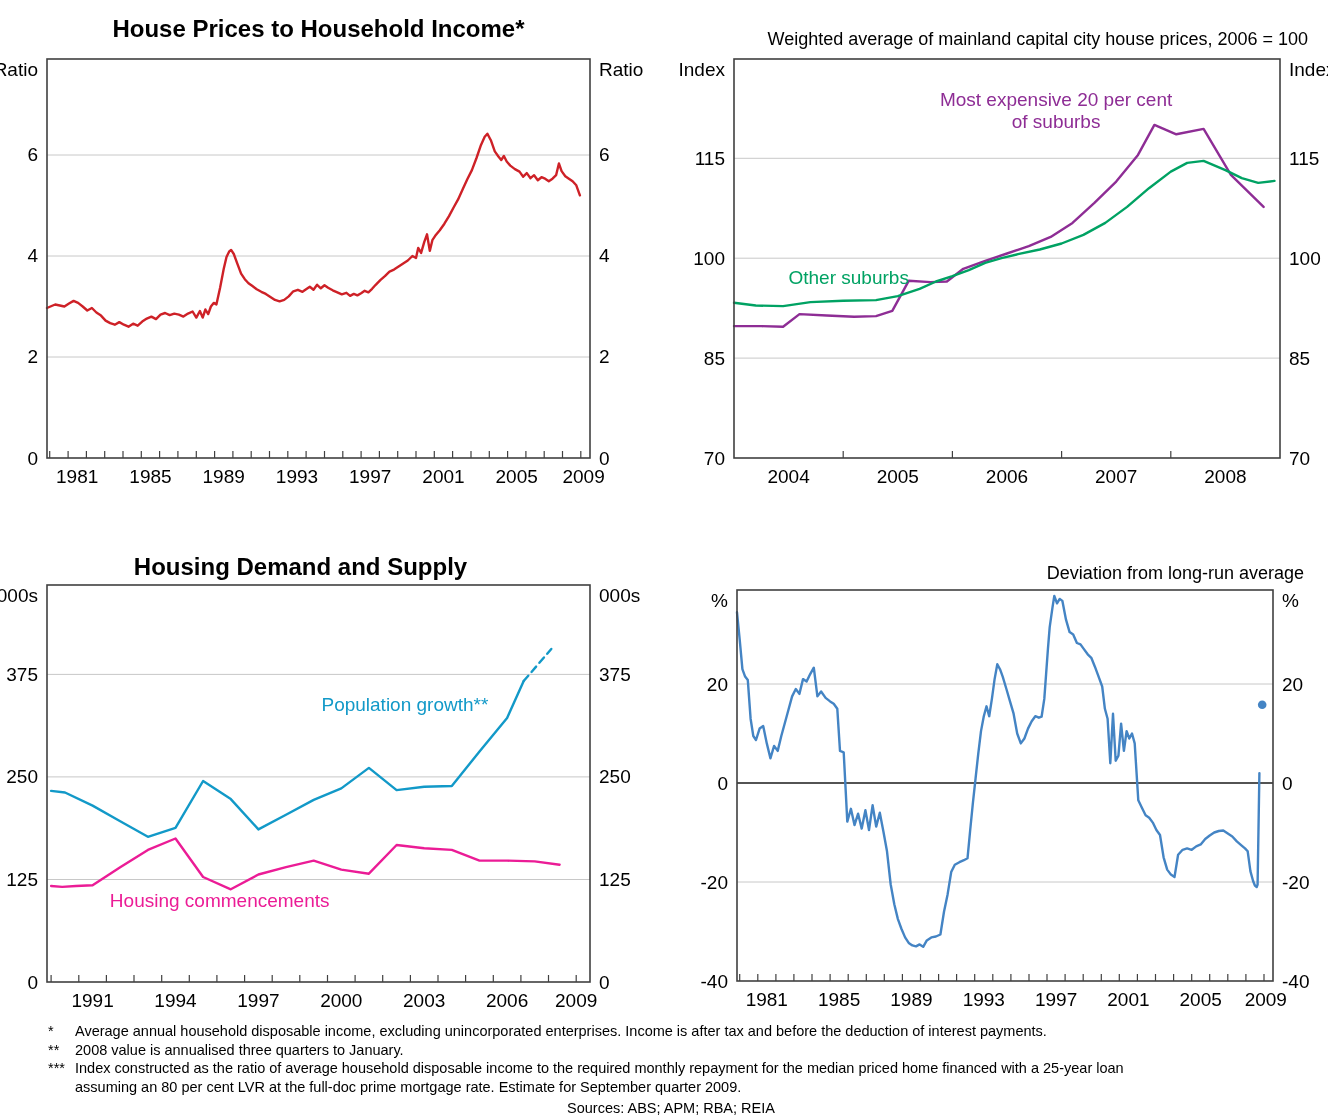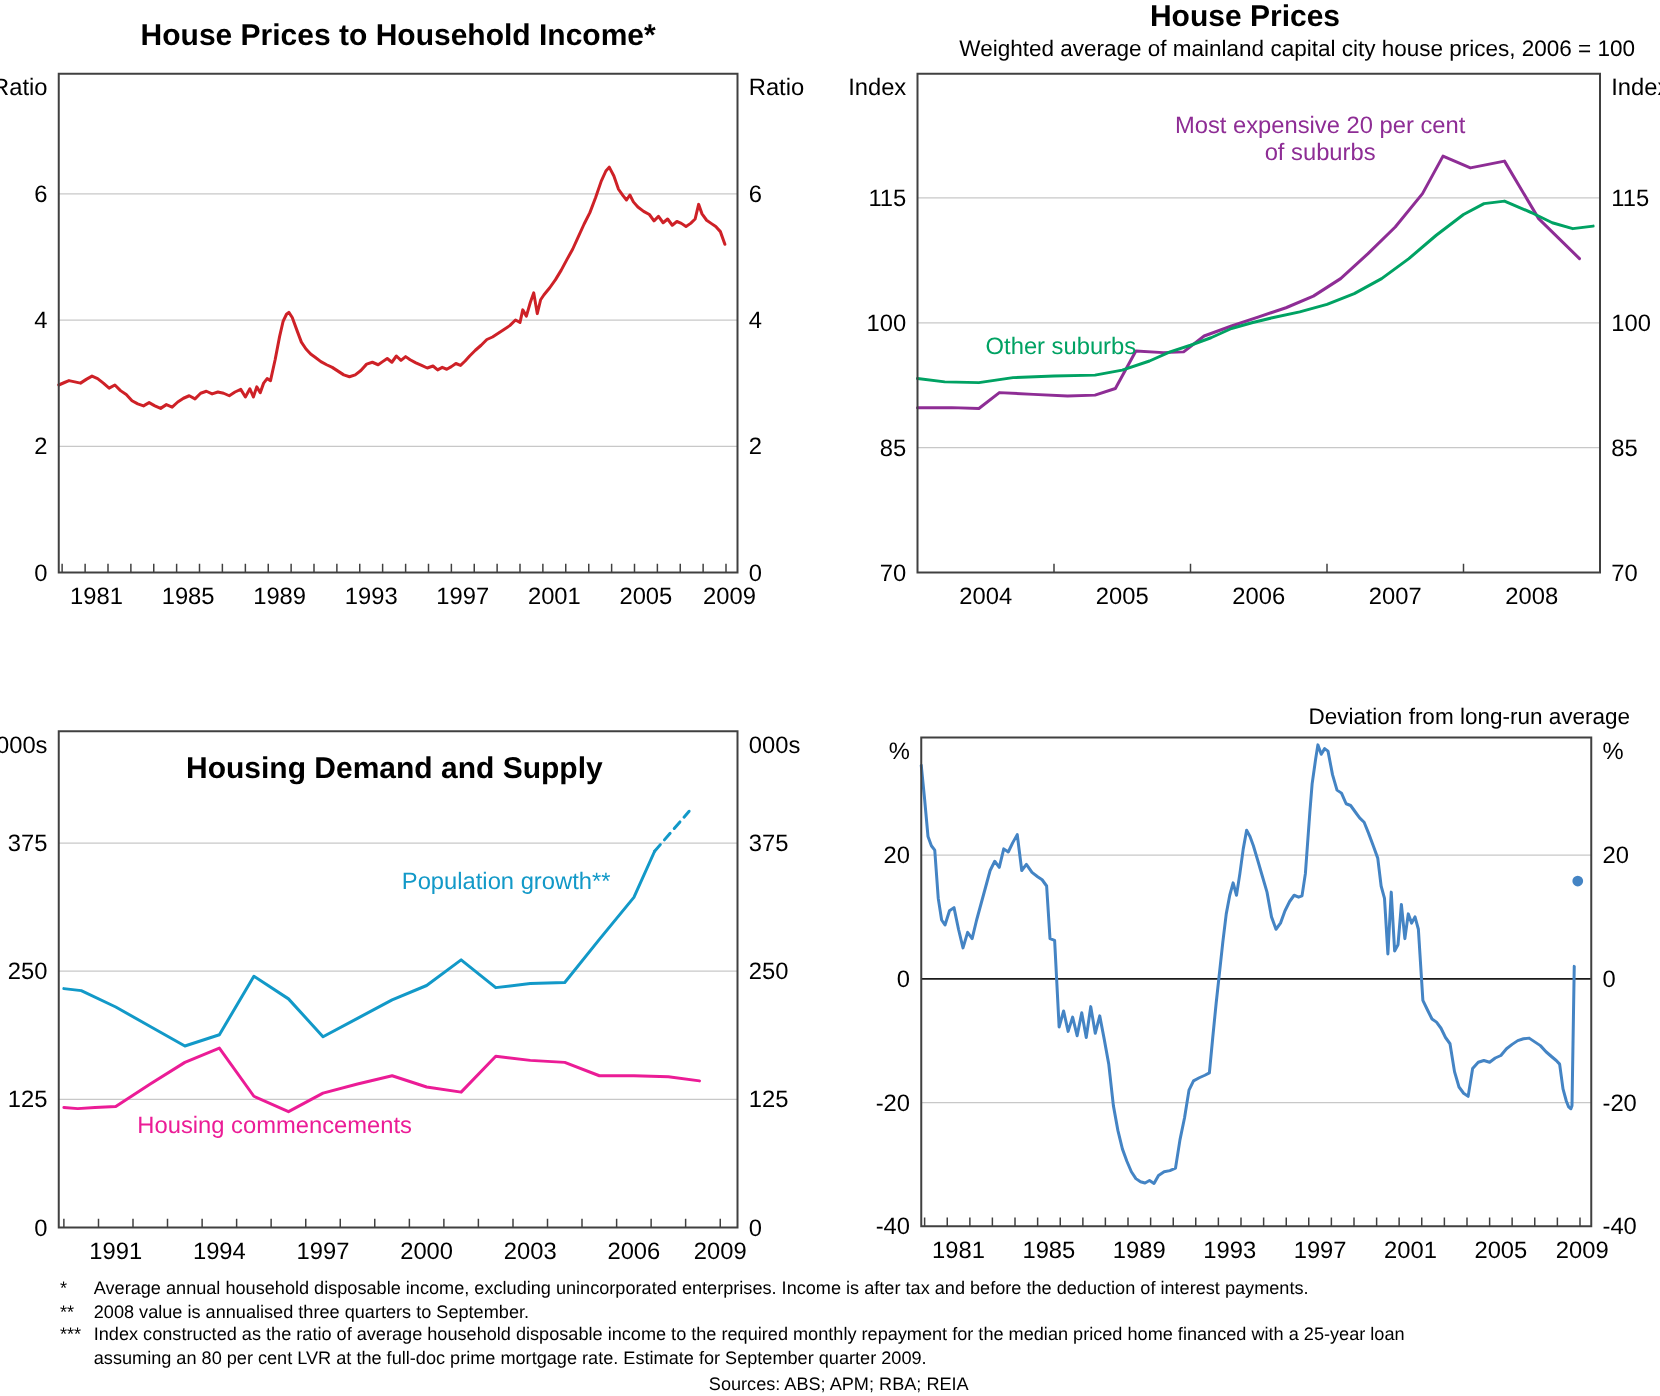--- a/index.html
+++ b/index.html
@@ -8,21 +8,21 @@
   .panel svg{position:absolute;left:0;top:0;overflow:visible;}
   .chart-title{position:absolute;text-align:center;font-weight:bold;font-size:24px;line-height:26px;white-space:nowrap;}
   .chart-subtitle{position:absolute;text-align:right;font-size:18px;line-height:20px;white-space:nowrap;}
   #panel-tl{left:0;top:0;width:664px;height:530px;}
   #panel-tr{left:664px;top:0;width:664px;height:530px;}
   #panel-bl{left:0;top:530px;width:664px;height:487px;}
   #panel-br{left:664px;top:530px;width:664px;height:487px;}
   #panel-tl .chart-title{left:47px;width:543px;top:16px;}
   #panel-tr .chart-title{left:20px;width:624px;top:1px;}
   #panel-tr .chart-subtitle{left:20px;width:624px;top:29px;}
-  #panel-bl .chart-title{left:44px;width:543px;top:24px;margin-top:48px;}
+  #panel-bl .chart-title{left:29px;width:543px;top:24px;}
   #panel-br .chart-title{left:40px;width:600px;top:5px;}
   #panel-br .chart-subtitle{left:40px;width:600px;top:33px;}
   svg text{font-family:"Liberation Sans",sans-serif;}
   .footnotes{position:absolute;left:48px;top:1022px;width:1240px;font-size:14.5px;line-height:18.6px;}
   .fn{display:flex;}
   .fn-marker{flex:none;width:27px;}
   .fn-text{max-width:1080px;}
   .fn-sources{margin-top:3px;padding-left:6px;justify-content:center;}
 </style>
 </head>
@@ -111,21 +111,20 @@
       <text x="625" y="76" text-anchor="start" fill="#000" font-size="19">Index</text>
       <text x="124.6" y="483" text-anchor="middle" fill="#000" font-size="19">2004</text>
       <text x="233.8" y="483" text-anchor="middle" fill="#000" font-size="19">2005</text>
       <text x="343.0" y="483" text-anchor="middle" fill="#000" font-size="19">2006</text>
       <text x="452.2" y="483" text-anchor="middle" fill="#000" font-size="19">2007</text>
       <text x="561.4" y="483" text-anchor="middle" fill="#000" font-size="19">2008</text>
       <text x="392.1" y="106.3" text-anchor="middle" fill="#8e2d95" font-size="19">Most expensive 20 per cent</text>
       <text x="392.1" y="128.3" text-anchor="middle" fill="#8e2d95" font-size="19">of suburbs</text>
       <text x="184.7" y="283.5" text-anchor="middle" fill="#00a263" font-size="19">Other suburbs</text>
     </svg>
-  <div class="chart-title">House Prices</div>
   <div class="chart-subtitle">Weighted average of mainland capital city house prices, 2006 = 100</div>
 </div>
 
 <div class="panel" id="panel-bl">
   <svg width="664" height="487" viewBox="0 0 664 487">
       <line x1="47" x2="590" y1="349.5" y2="349.5" stroke="#c8c8c8" stroke-width="1"></line>
       <line x1="47" x2="590" y1="246.9" y2="246.9" stroke="#c8c8c8" stroke-width="1"></line>
       <line x1="47" x2="590" y1="144.4" y2="144.4" stroke="#c8c8c8" stroke-width="1"></line>
       <polyline points="51.1,260.9 65.0,262.5 92.6,275.6 120.2,291.2 147.9,306.8 175.5,297.8 203.1,251.0 230.8,269.1 258.4,299.4 286.0,284.7 313.7,269.9 341.3,258.4 368.9,237.9 396.6,260.1 424.2,256.8 451.8,256.0 479.5,221.5 507.1,187.9 523.7,151.0" fill="none" stroke="#1299c8" stroke-width="2.4" stroke-linejoin="round" stroke-linecap="round"></polyline>
       <polyline points="523.7,151.0 551.3,119.0" fill="none" stroke="#1299c8" stroke-width="2.4" stroke-linejoin="round" stroke-linecap="round" stroke-dasharray="7 5"></polyline>
@@ -234,21 +233,21 @@
   <div class="chart-subtitle">Deviation from long-run average</div>
 </div>
 
 <div class="footnotes">
   <div class="fn">
     <span class="fn-marker">*</span>
     <span class="fn-text">Average annual household disposable income, excluding unincorporated enterprises. Income is after tax and before the deduction of interest payments.</span>
   </div>
   <div class="fn">
     <span class="fn-marker">**</span>
-    <span class="fn-text">2008 value is annualised three quarters to September.</span>
+    <span class="fn-text">2008 value is annualised three quarters to January.</span>
   </div>
   <div class="fn">
     <span class="fn-marker">***</span>
     <span class="fn-text">Index constructed as the ratio of average household disposable income to the required monthly repayment for the median priced home financed with a 25-year loan assuming an 80 per cent LVR at the full-doc prime mortgage rate. Estimate for September quarter 2009.</span>
   </div>
   <div class="fn fn-sources">
     <span class="fn-text">Sources: ABS; APM; RBA; REIA</span>
   </div>
 </div>
 

